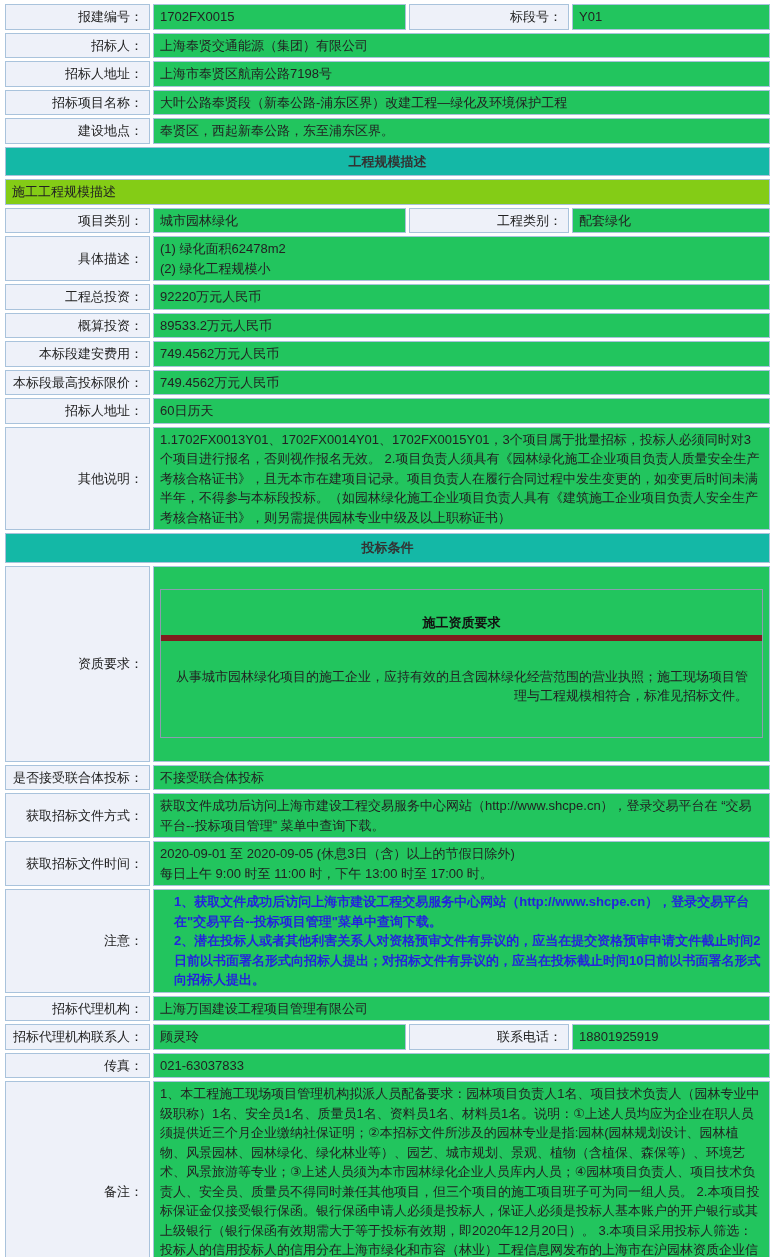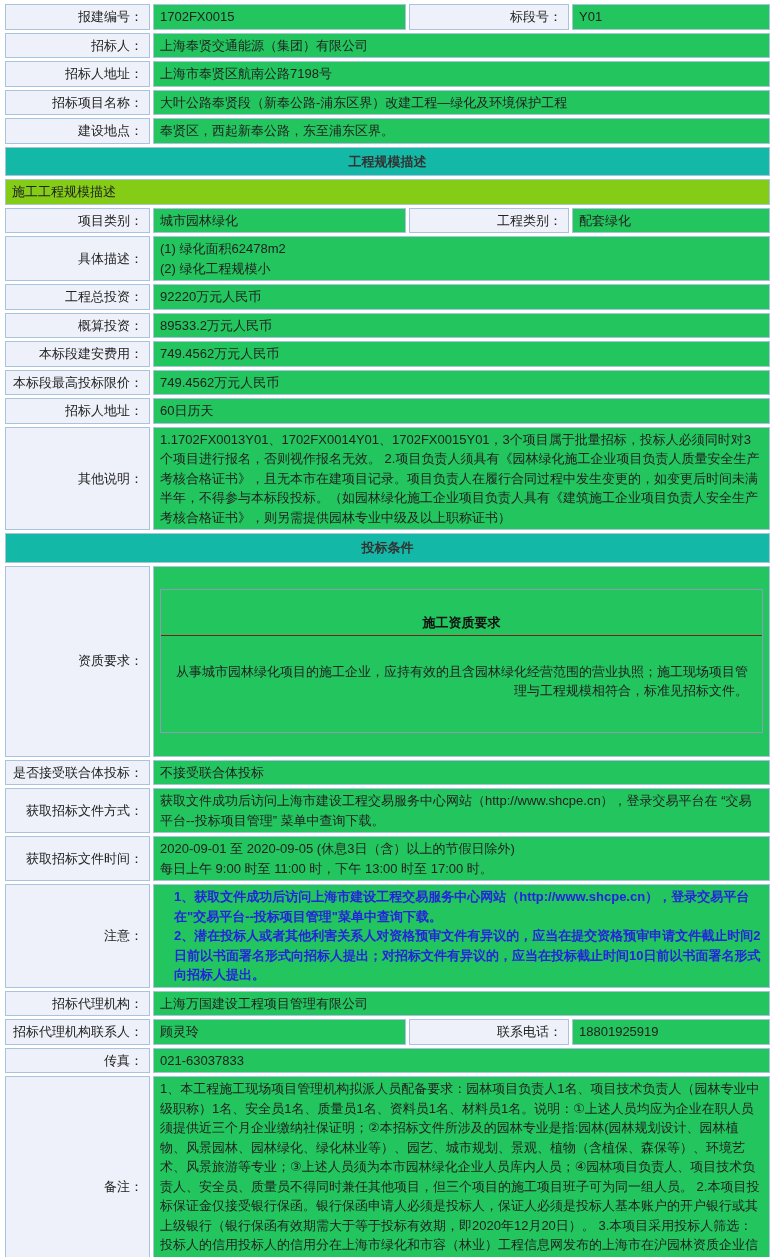--- a/index.html
+++ b/index.html
@@ -48,21 +48,21 @@
   td.plainrow { background:#84cc16; text-align:left; }
   .bluebold { color:#2424dd; font-weight:bold;padding-left:20px; }
   .qualbox {
     border:1px solid #8d9cb0;
     margin:1px 0;
   }
   .qualbox .qtitle {
     font-weight:bold;
     text-align:center;
     padding:3px 4px;
-    border-bottom:1px solid #7f1d1d;
+    border-bottom:6px solid #7f1d1d;
     color:#111111;
   }
   .qualbox .qbody {
     text-align:right;
     padding:6px 14px 12px;
   }
 </style>
 </head>
 <body>
 

